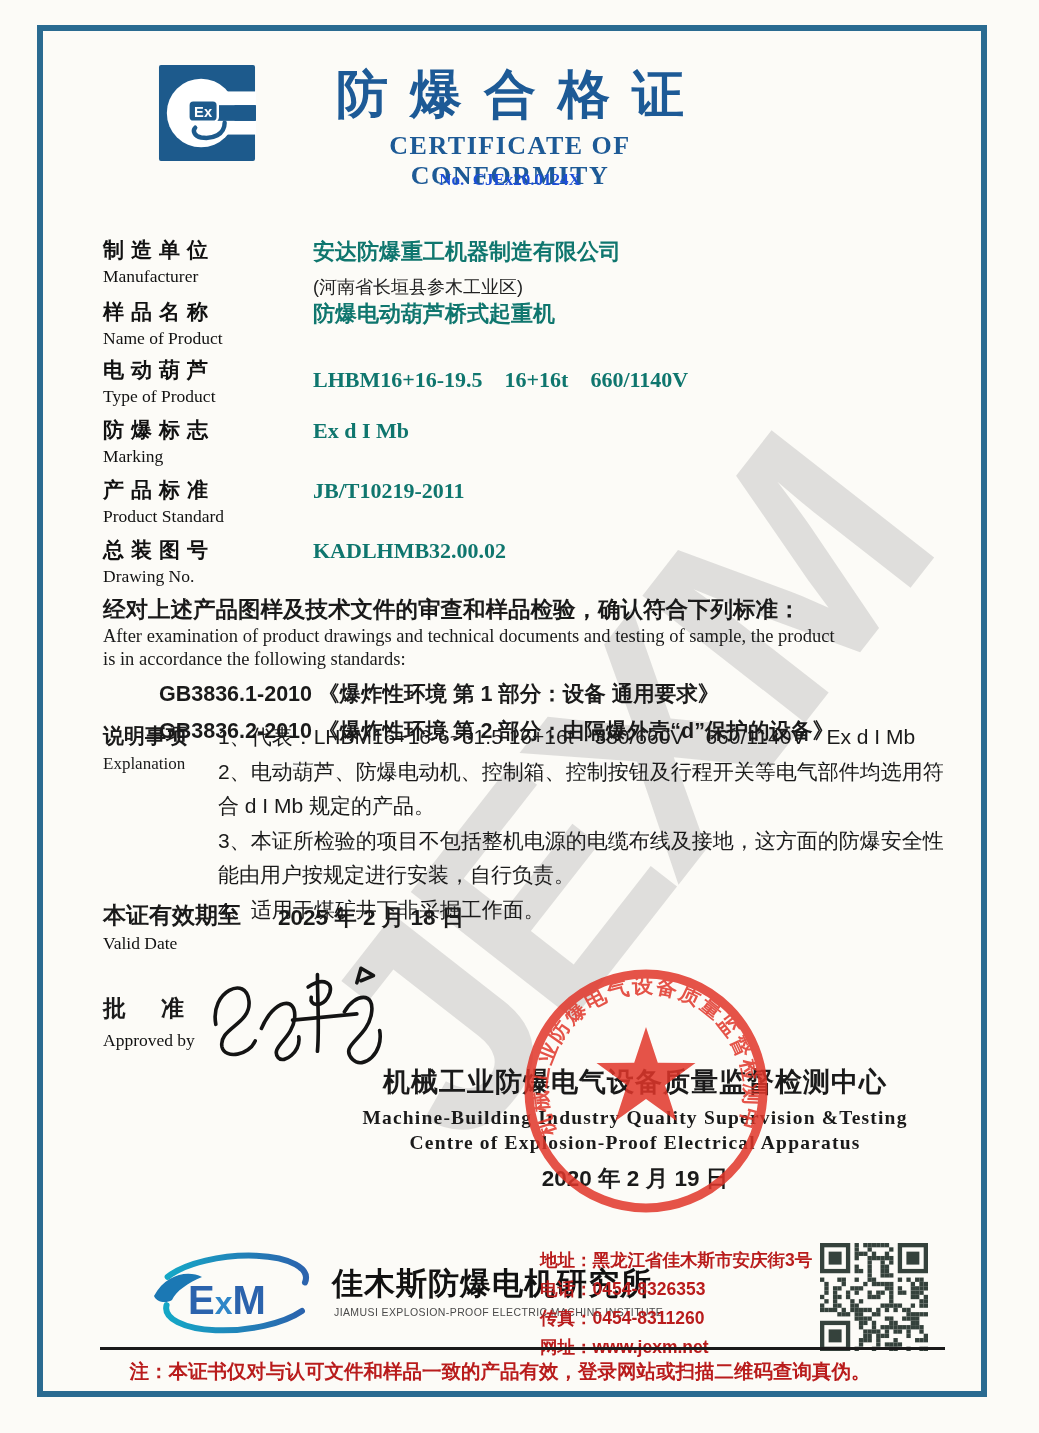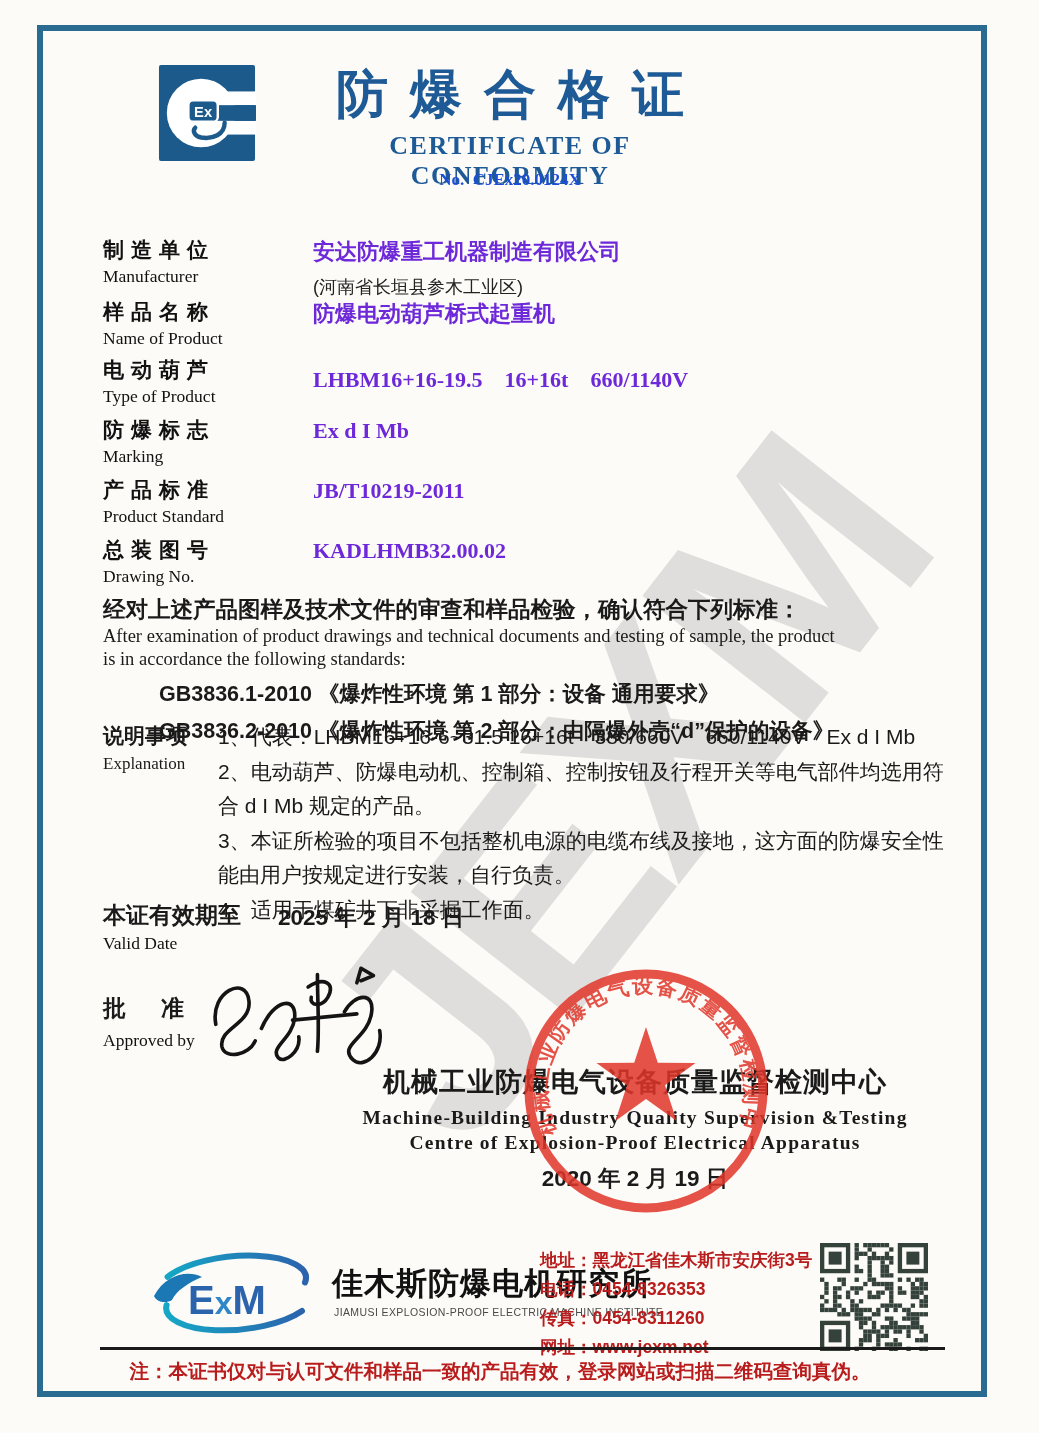--- a/index.html
+++ b/index.html
@@ -17,21 +17,21 @@
   
   .title-block{left:290px;top:66px;width:440px;text-align:center;}
   .title-cn{font-size:52px;font-weight:bold;color:#1d5a96;letter-spacing:22px;padding-left:22px;line-height:1.1;}
   .title-en{font-size:26px;font-weight:bold;color:#1d5a96;letter-spacing:1.5px;margin-top:8px;
             font-family:"Liberation Serif",serif;}
   .cert-no{left:290px;top:170px;width:440px;text-align:center;font-size:17px;font-weight:bold;
            color:#1d4ed8;font-family:"Liberation Serif",serif;}
   
   .flabel-cn{font-size:21px;font-weight:bold;letter-spacing:7px;color:#111;}
   .flabel-en{font-size:17.5px;font-family:"Liberation Serif",serif;color:#111;margin-top:2px;}
-  .fvalue{font-size:22px;font-weight:bold;color:#6d28d9;}
+  .fvalue{font-size:22px;font-weight:bold;color:#0f766e;}
   .fvalue.latin{font-family:"Liberation Serif",serif;font-weight:600;}
   .fsub{font-size:18px;color:#222;margin-top:8px;}
   
   .std-head-cn{font-size:22.5px;font-weight:bold;}
   .std-en{font-size:18.5px;font-family:"Liberation Serif",serif;line-height:23px;}
   .std-item{font-size:21.5px;font-weight:600;margin-left:56px;margin-top:8px;}
   
   .exp-item{margin:0 0 1px 0;font-size:21px;line-height:34px;font-weight:500;}
   
   .org-cn{font-size:27px;font-weight:bold;letter-spacing:1px;}

